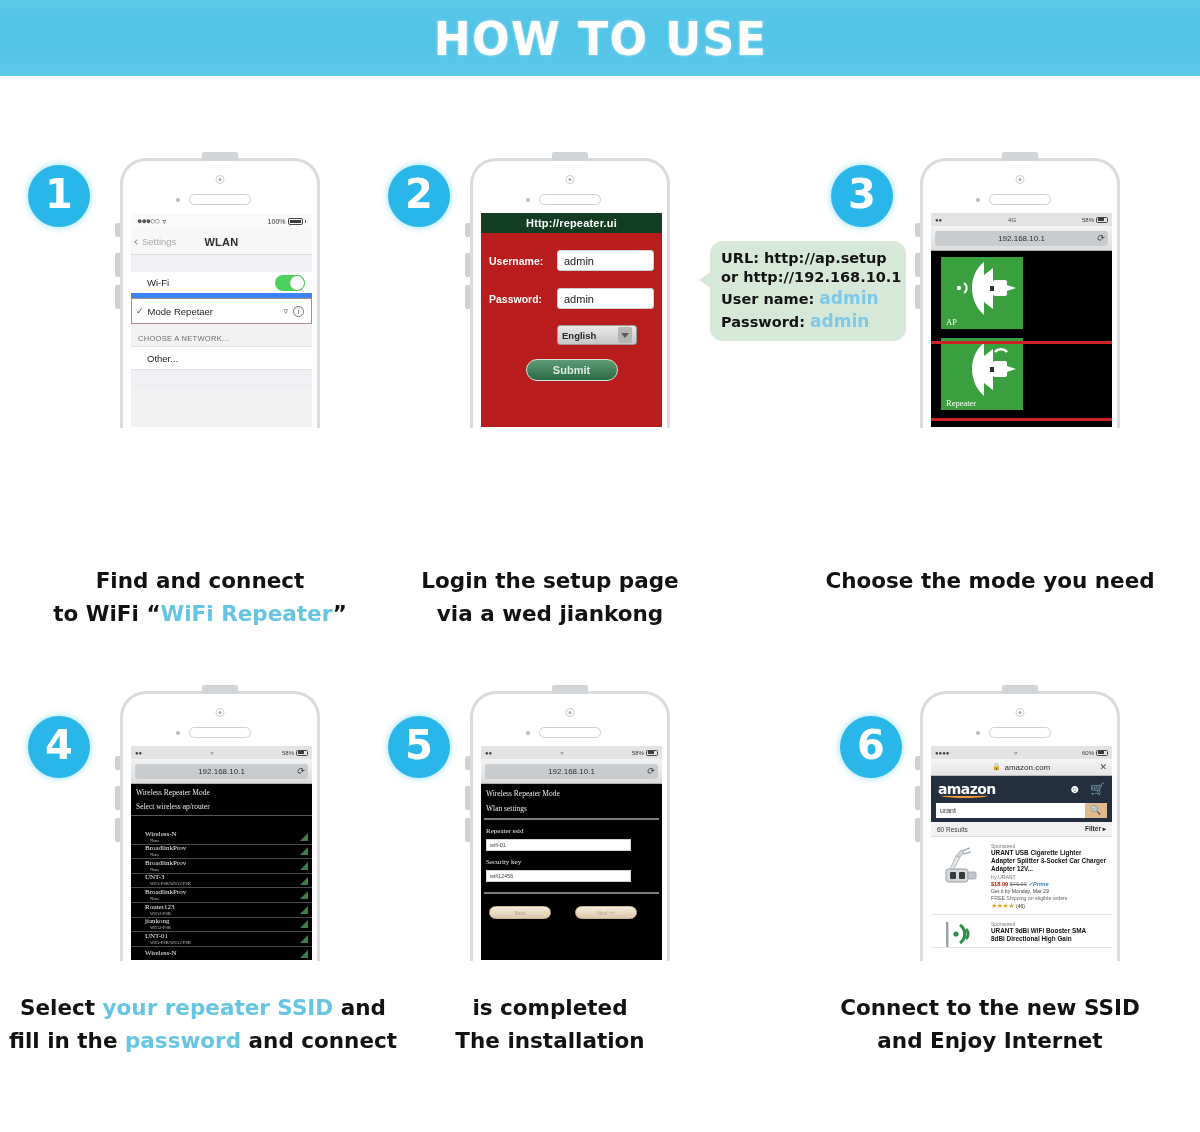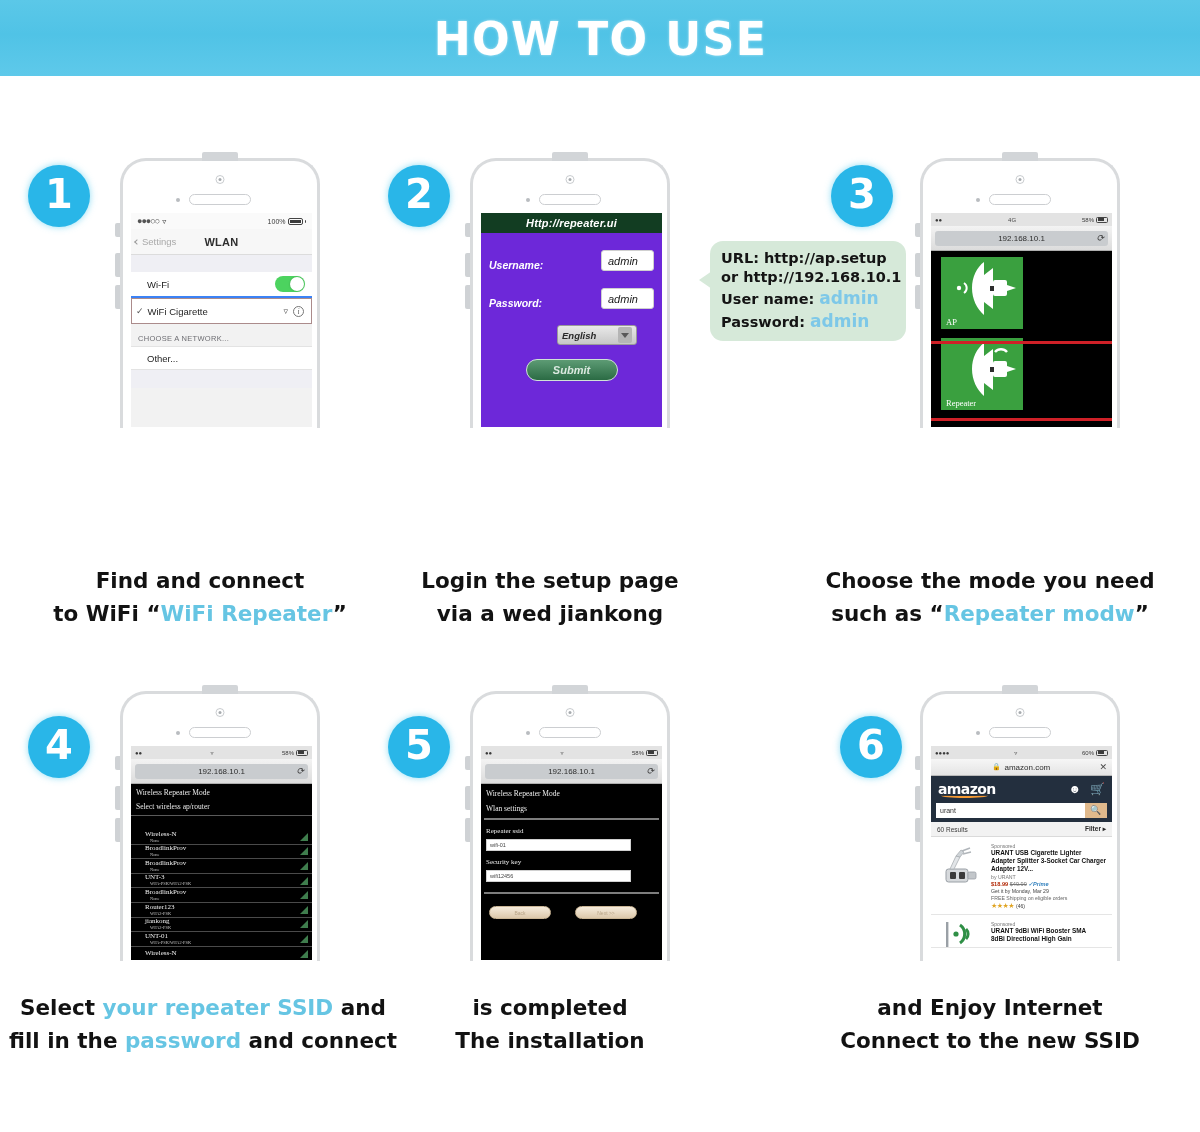--- a/index.html
+++ b/index.html
@@ -108,45 +108,45 @@
   .batt-tip { width: 1.5px; height: 3px; background: #444; border-radius: 0 1px 1px 0; }
   .ios-navbar {
     height: 26px; background: #f7f7f7; border-bottom: 1px solid #dcdcdc;
     display: flex; align-items: center; position: relative;
   }
   .ios-back { display: flex; align-items: center; color: #a9a9a9; font-size: 9.5px; padding-left: 4px; }
   .chev { display:inline-block; width:4px; height:4px; border-left:1.6px solid #9a9a9a; border-bottom:1.6px solid #9a9a9a; transform: rotate(45deg); margin-right:3px; }
   .ios-navtitle { position: absolute; left: 0; right: 0; text-align: center; font-size: 11px; font-weight: bold; color: #2e2e2e; letter-spacing: .3px; }
   .ios-gap { height: 17px; background: #efeff4; }
   .ios-row {
-    background: #fff; border-bottom: 2px solid #3b82f6;
+    background: #fff; border-bottom: 5px solid #3b82f6;
     height: 26px; display: flex; align-items: center; padding: 0 7px 0 16px;
     font-size: 9.5px; color: #1e1e1e; justify-content: space-between;
   }
   .toggle { width: 30px; height: 16px; border-radius: 9px; background: #4cd35f; position: relative; }
   .toggle::after { content:""; position:absolute; right:1px; top:1px; width:14px; height:14px; border-radius:50%; background:#fff; box-shadow:0 0 2px rgba(0,0,0,.25); }
   .ios-row-sel {
     background: #fff; height: 26px; display: flex; align-items: center;
     padding: 0 7px 0 4px; font-size: 9.5px; color: #1e1e1e; justify-content: space-between;
     border: 1.6px solid #ab8b8b;
   }
   .ios-check { color: #555; font-size: 9px; margin-right: 4px; }
   .ios-right-ic { display: flex; align-items: center; gap: 5px; color: #555; font-size: 9px; }
   .info-circle { width: 11px; height: 11px; border-radius: 50%; border: 1px solid #777; font-size: 7.5px; display:flex; align-items:center; justify-content:center; color:#555; font-style: italic; font-family: "Liberation Serif", serif;}
   .ios-section-hdr { height: 22px; display: flex; align-items: flex-end; padding: 0 0 3px 7px; font-size: 7.5px; color: #6d6d72; letter-spacing: .3px; }
   .ios-other { background:#fff; border-top:1px solid #e3e3e3; border-bottom:1px solid #e3e3e3; height: 24px; display:flex; align-items:center; padding-left:16px; font-size:9.5px; color:#1e1e1e; }
   .ios-tail { background: #efeff4; height: 18px; }
 
   
-  .login { width: 100%; height: 100%; background: #6d28d9; position: relative; font-style: italic; }
+  .login { width: 100%; height: 100%; background: #b91c1c; position: relative; }
   .login-url {
     height: 20px; background: #123d22; color: #fff; font-size: 11px; font-weight: bold;
     display: flex; align-items: center; justify-content: center; letter-spacing: .2px;
   }
-  .login-field { display: flex; align-items: flex-end; padding: 0 8px; margin-top: 17px; gap: 44px; }
+  .login-field { display: flex; align-items: center; padding: 0 8px; margin-top: 17px; }
   .login-label { color: #fff; font-size: 10.5px; font-weight: bold; width: 68px; }
   .login-input {
     flex: 1; height: 21px; background: #fff; border: 1px solid #cfcfcf; border-radius: 3px;
     display: flex; align-items: center; padding-left: 6px; font-size: 11px; color: #1a1a1a;
   }
   .login-select {
     margin: 16px 8px 0 76px; height: 20px; width: 80px;
     background: linear-gradient(180deg,#e9e9e9,#c7c7c7);
     border: 1px solid #9a9a9a; border-radius: 3px;
     display: flex; align-items: center; justify-content: space-between;
@@ -350,21 +350,21 @@
               <div class="ios-navtitle">WLAN</div>
             </div>
             <div class="ios-gap"></div>
             <div class="ios-row">
               <span>Wi-Fi</span>
               <span class="toggle"></span>
             </div>
             <div class="ios-row-sel">
               <span style="display:flex;align-items:center;">
                 <span class="ios-check">✓</span>
-                <span>WiFi Cigarette</span>
+                <span>Mode Repetaer</span>
               </span>
               <span class="ios-right-ic">
                 <span>▿</span>
                 <span class="info-circle">i</span>
               </span>
             </div>
             <div class="ios-section-hdr">CHOOSE A NETWORK...</div>
             <div class="ios-other">Other...</div>
             <div class="ios-tail"></div>
           </div>
@@ -482,23 +482,20 @@
                 <span class="lbl">Repeater</span>
               </div>
             </div>
           </div>
           <div class="hl-box" style="left:-4px; top:128px; width:190px; height:80px;"></div>
         </div>
       </div>
 
       <div class="cap" style="top:428px; width:420px; left:-5px;">
         <div>Choose the mode you need</div>
-        <div>
-          <span>such as </span><span class="q">“</span><span class="hl">Repeater modw</span><span class="q">”</span>
-        </div>
       </div>
     </div>
 
     <div class="step row2 col1">
       <div class="badge" style="left:28px; top:25px;">
         <span>4</span>
       </div>
 
       <div class="phone" style="left:120px; top:0px;">
         <div class="topnotch"></div>
@@ -743,19 +740,19 @@
                 <div class="spons">Sponsored</div>
                 <div class="ptitle">URANT 9dBi WiFi Booster SMA</div>
                 <div class="ptitle">8dBi Directional High Gain</div>
               </div>
             </div>
           </div>
         </div>
       </div>
 
       <div class="cap" style="top:300px; width:420px; left:-5px;">
+        <div>Connect to the new SSID</div>
         <div>and Enjoy Internet</div>
-        <div>Connect to the new SSID</div>
       </div>
     </div>
 
   </div>
 </div>
 
 </body></html>

